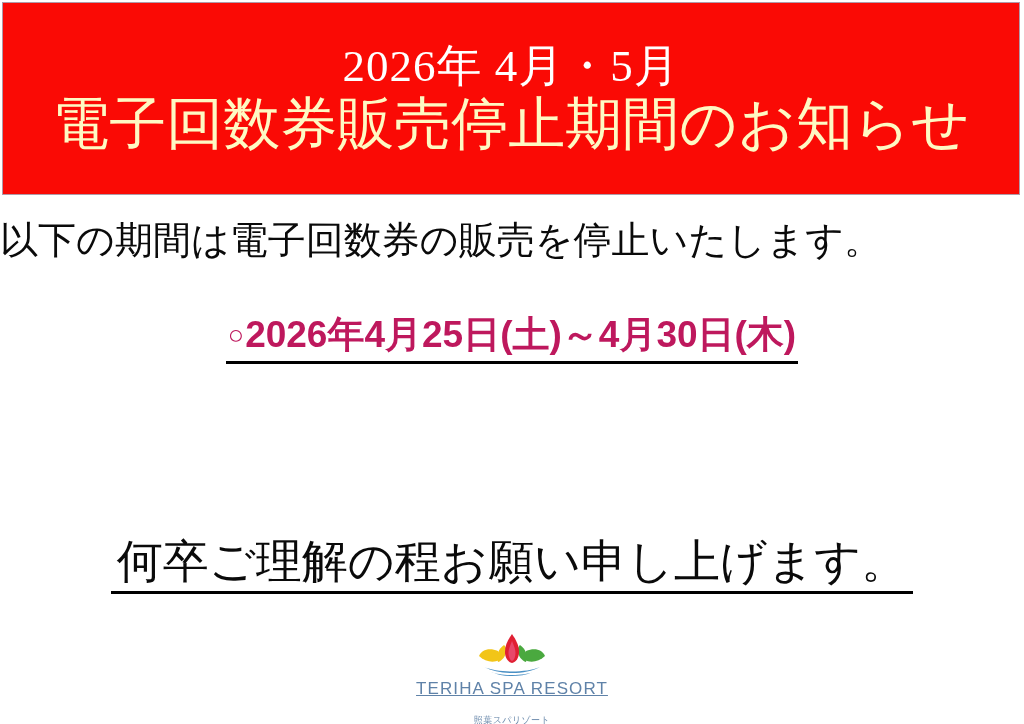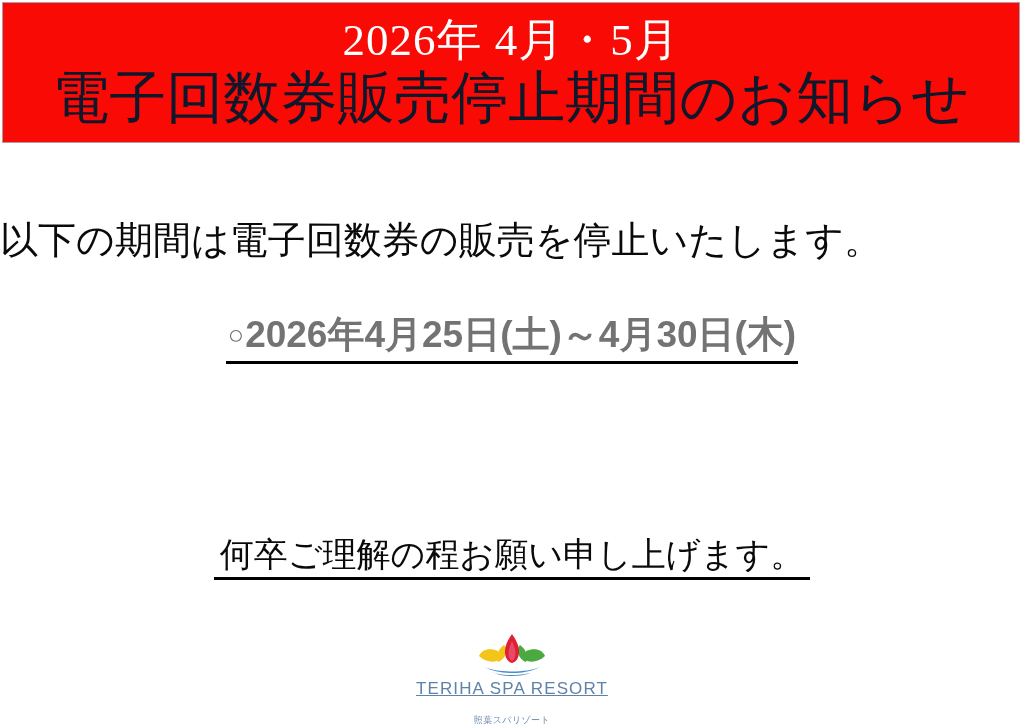--- a/index.html
+++ b/index.html
@@ -23,21 +23,21 @@
     height: 724px;
     background: #ffffff;
   }
 
   
   .banner {
     position: absolute;
     left: 2px;
     top: 2px;
     width: 1018px;
-    height: 141px;
+    height: 193px;
     background: #fa0a05;
     border: 1px solid #b09aa8;
     box-sizing: border-box;
     display: flex;
     flex-direction: column;
     align-items: center;
     justify-content: center;
     overflow: hidden;
   }
 
@@ -45,21 +45,21 @@
     color: #ffffff;
     font-family: "Liberation Serif", "DejaVu Serif", serif;
     font-size: 45px;
     line-height: 1.05;
     letter-spacing: 1px;
     white-space: nowrap;
     margin-bottom: 4px;
   }
 
   .banner-line2 {
-    color: #0f172a;
+    color: #fef9c3;
     font-family: "Liberation Sans", "DejaVu Sans", sans-serif;
     font-size: 57px;
     line-height: 1.05;
     letter-spacing: 0px;
     white-space: nowrap;
   }
 
   
   .body-area {
     position: absolute;
@@ -84,21 +84,21 @@
   .date-list {
     position: absolute;
     left: 0;
     top: 142px;
     width: 1024px;
   }
 
   .date-line {
     width: 1024px;
     text-align: center;
-    color: #737373;
+    color: #be185d;
     font-weight: bold;
     font-size: 37px;
     line-height: 1.15;
     white-space: nowrap;
     margin-bottom: 36px;
   }
 
   .date-line .date-underline {
     display: inline-block;
     border-bottom: 3px solid #000000;
@@ -111,21 +111,21 @@
     margin-right: 1px;
   }
 
   .closing-line {
     position: absolute;
     left: 0;
     top: 364px;
     width: 1024px;
     text-align: center;
     color: #0a0a0a;
-    font-size: 34px;
+    font-size: 46px;
     line-height: 1.1;
     white-space: nowrap;
   }
 
   .closing-line .closing-underline {
     display: inline-block;
     border-bottom: 3px solid #000000;
     padding: 0 6px 4px 6px;
   }
 

